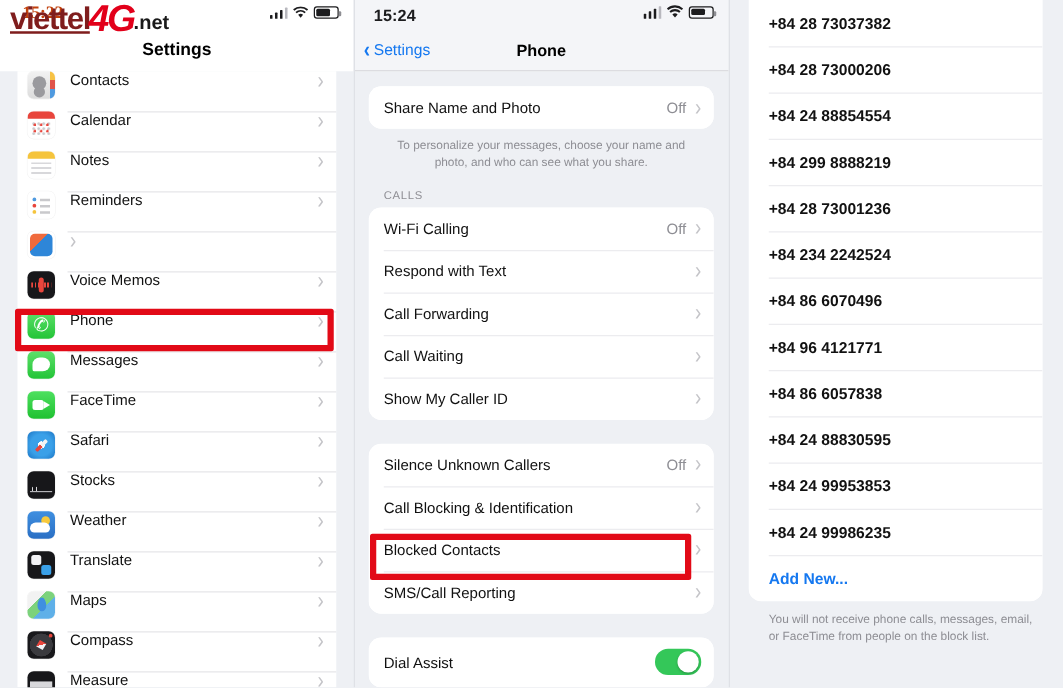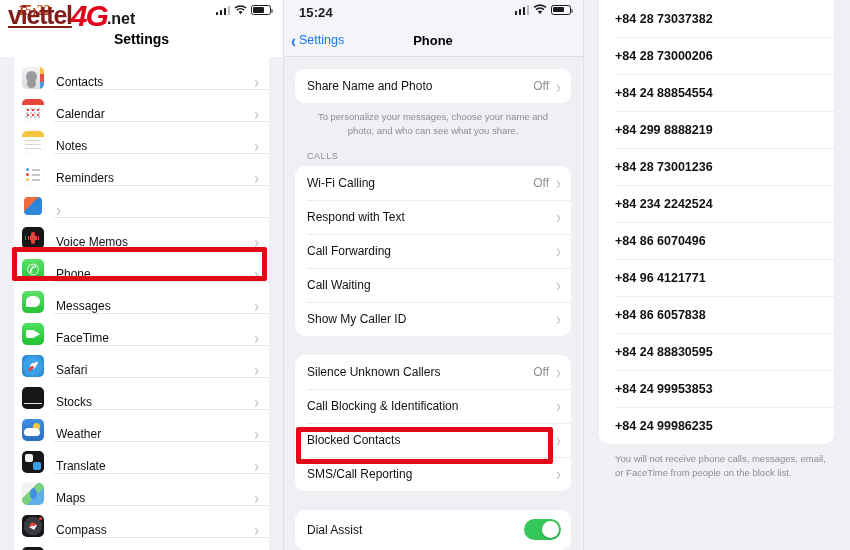--- a/index.html
+++ b/index.html
@@ -148,21 +148,21 @@
     position: absolute;
     left: 14px;
     right: 14px;
     top: 57px;
     bottom: 0;
     background: #ffffff;
   }
   .srow {
     height: 32px;
     display: flex;
-    align-items: flex-end;
+    align-items: flex-start;
     padding-left: 8px;
     padding-right: 10px;
     position: relative;
   }
   .srow + .srow::before {
     content: "";
     position: absolute;
     left: 40px; right: 0; top: 0;
     height: 1px;
     background: #e6e6e9;
@@ -713,19 +713,22 @@
       </div>
       <div class="rrow">
         <span class="num">+84 24 88830595</span>
       </div>
       <div class="rrow">
         <span class="num">+84 24 99953853</span>
       </div>
       <div class="rrow">
         <span class="num">+84 24 99986235</span>
       </div>
+      <div class="rrow addnew">
+        <span class="num">Add New...</span>
+      </div>
     </div>
     <div class="rfoot">You will not receive phone calls, messages, email, or FaceTime from people on the block list.</div>
   </div>
 
   <div class="divider-v" style="left:283px"></div>
   <div class="divider-v" style="left:583px"></div>
 </div>
 
 </body></html>

